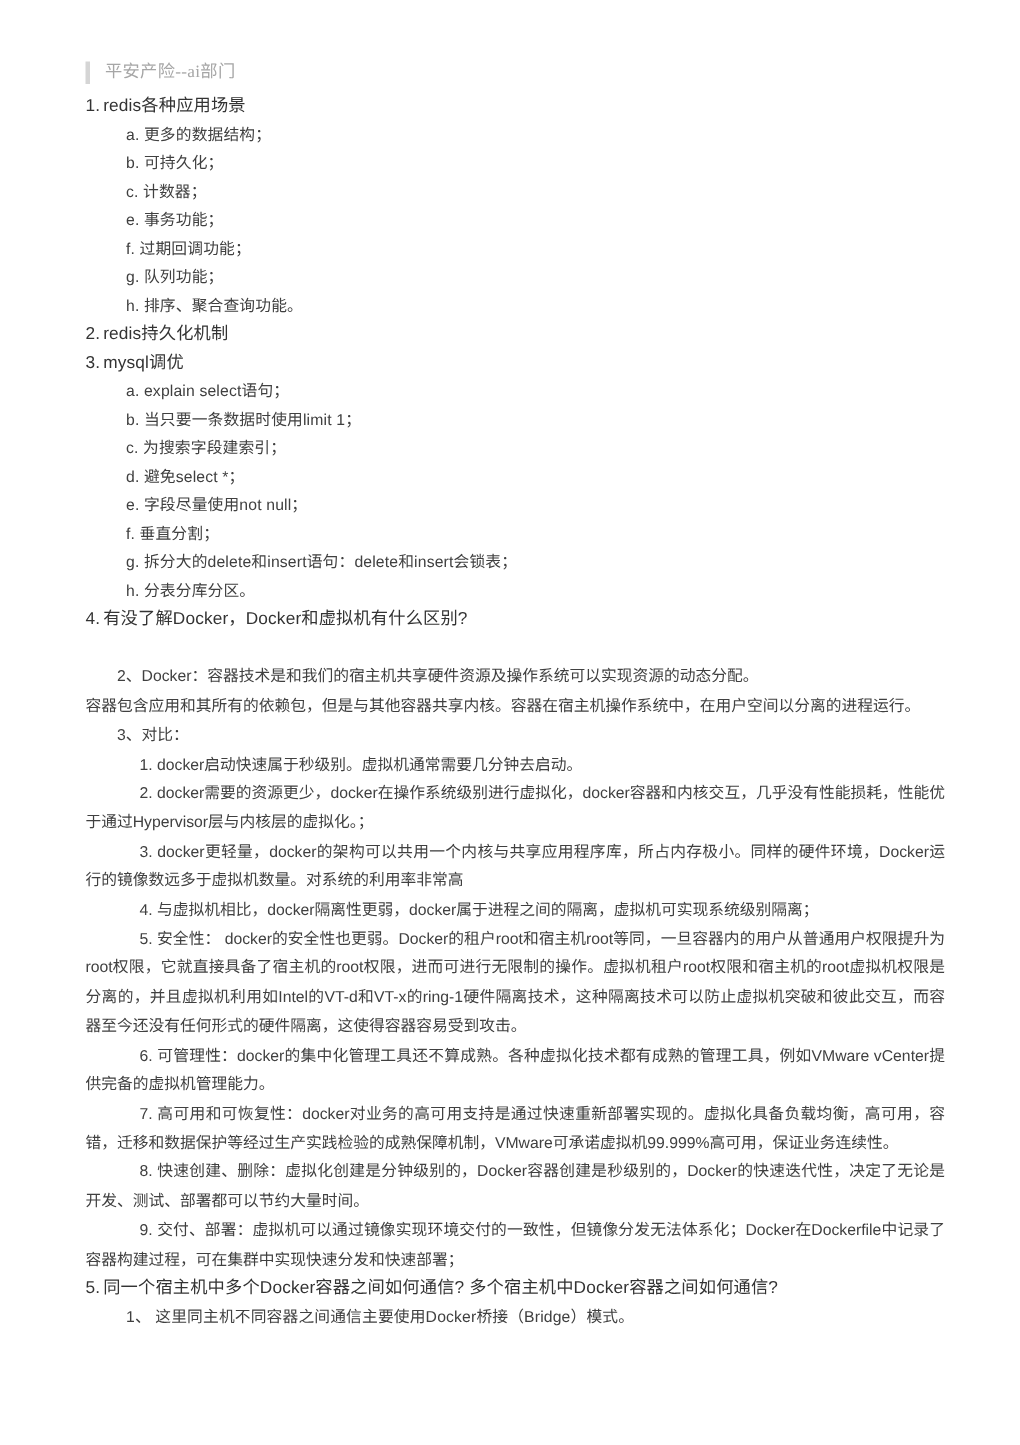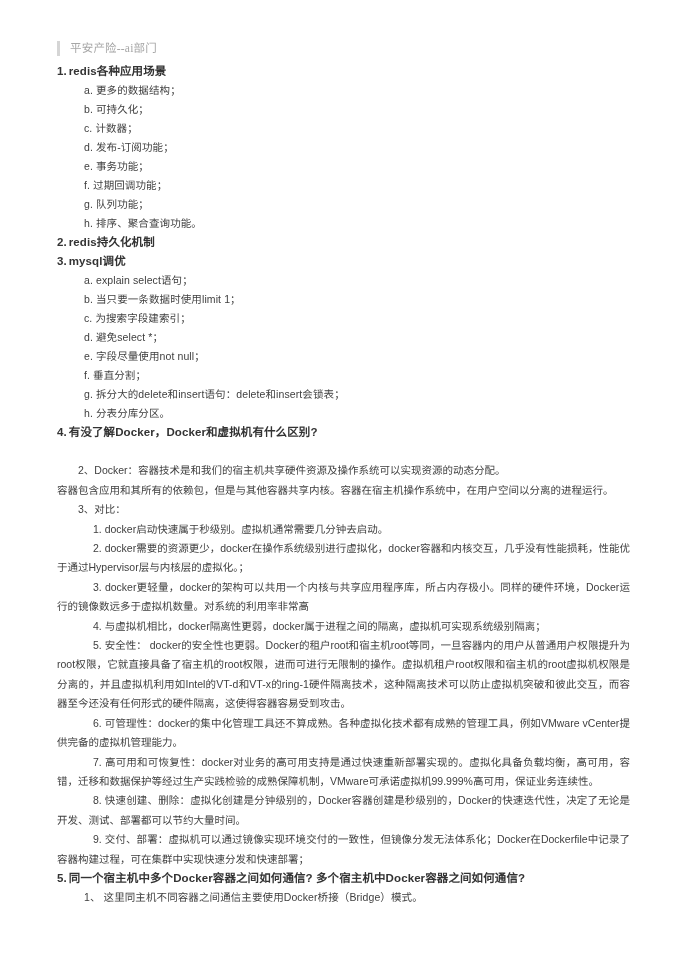--- a/index.html
+++ b/index.html
@@ -51,21 +51,21 @@
   ol.lvl1 {
     list-style: none;
     margin: 0;
     padding: 0;
   }
   ol.lvl1 > li {
     margin: 0 0 0 0;
   }
   .h-item {
     font-size: 11.5px;
-    font-weight: bold;
+    font-weight: normal;
     line-height: 19px;
     color: #333333;
     letter-spacing: .1px;
     white-space: nowrap;
   }
   .h-item .num { margin-right: 2px; }
 
   ol.lvl2 {
     list-style: none;
     margin: 0;
@@ -108,21 +108,20 @@
   <ol class="lvl1">
 
     <li>
       <div class="h-item">
         <span class="num">1.</span><span>redis各种应用场景</span>
       </div>
       <ol class="lvl2">
         <li class="sub-item"><span class="num">a.</span><span>更多的数据结构；</span></li>
         <li class="sub-item"><span class="num">b.</span><span>可持久化；</span></li>
         <li class="sub-item"><span class="num">c.</span><span>计数器；</span></li>
-        <li class="sub-item"><span class="num">d.</span><span>发布-订阅功能；</span></li>
         <li class="sub-item"><span class="num">e.</span><span>事务功能；</span></li>
         <li class="sub-item"><span class="num">f.</span><span>过期回调功能；</span></li>
         <li class="sub-item"><span class="num">g.</span><span>队列功能；</span></li>
         <li class="sub-item"><span class="num">h.</span><span>排序、聚合查询功能。</span></li>
       </ol>
     </li>
 
     <li>
       <div class="h-item">
         <span class="num">2.</span><span>redis持久化机制</span>

